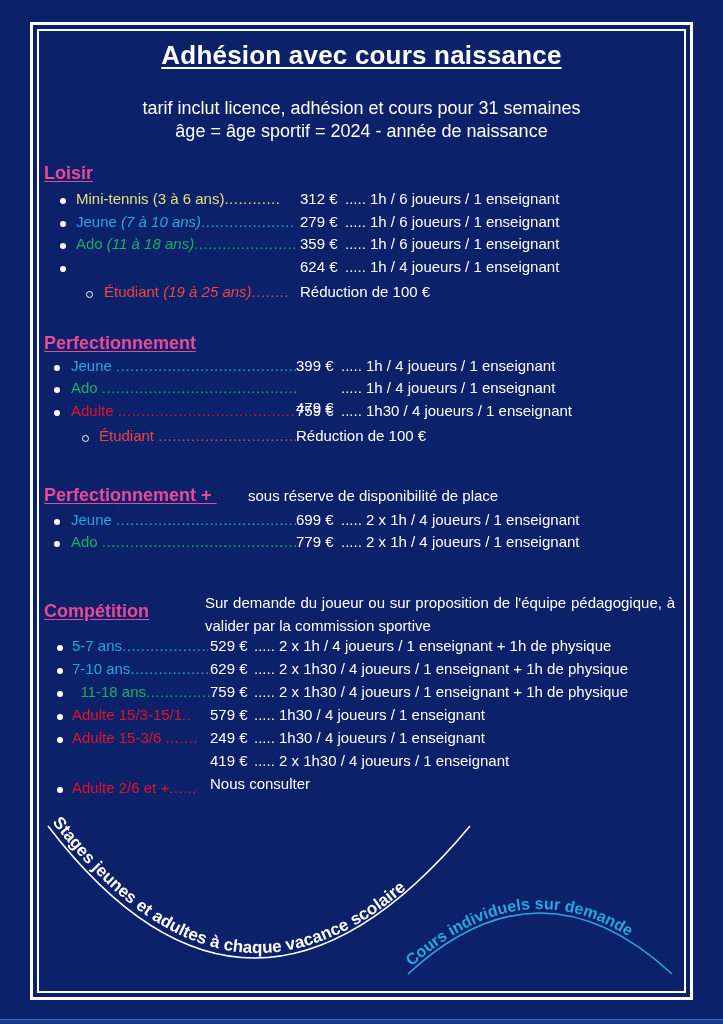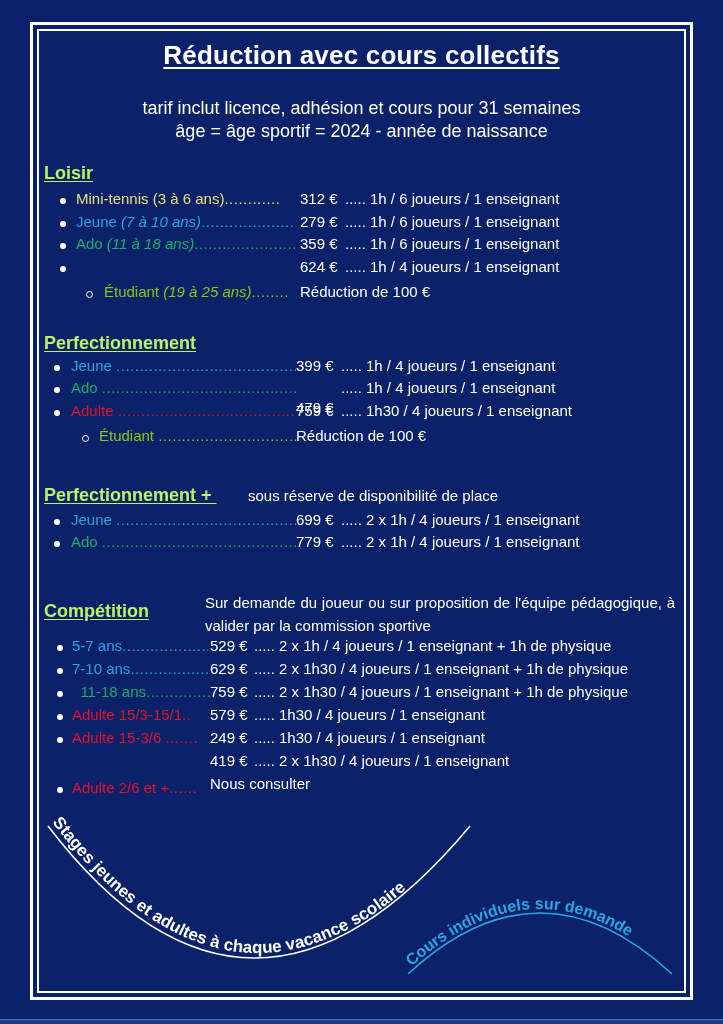--- a/index.html
+++ b/index.html
@@ -28,54 +28,54 @@
     font-size: 26px; font-weight: bold; text-decoration: underline;
     text-underline-offset: 3px; letter-spacing: 0.2px;
   }
   .subtitle {
     position: absolute; left: 0; width: 723px; text-align: center; font-size: 18px;
   }
   .sub1 { top: 98px; }
   .sub2 { top: 121px; }
 
   .section-heading {
-    position: absolute; left: 44px; color: #bef264; font-weight: bold; font-size: 18px;
+    position: absolute; left: 44px; color: #ec4899; font-weight: bold; font-size: 18px;
     text-decoration: underline; text-underline-offset: 2px;
   }
   .section-note { position: absolute; font-size: 15px; }
 
   .row { position: absolute; left: 0; width: 723px; height: 22px; font-size: 15px; white-space: nowrap; }
   .bullet { position: absolute; width: 6px; height: 6px; border-radius: 50%; background: #ffffff; top: 8px; }
   .bullet.sub { width: 5px; height: 5px; background: transparent; border: 1.5px solid #ffffff; }
   .label { position: absolute; top: 0; overflow: hidden; white-space: nowrap; }
   .label .dots { letter-spacing: 0.5px; }
   .value { position: absolute; top: 0; color: #ffffff; }
   .value-detail { position: absolute; top: 0; color: #ffffff; }
   em { font-style: italic; }
 
   .c-yellow { color: #e6e07a; }
   .c-cyan { color: #2aa6e0; }
   .c-green { color: #1cae68; }
   .c-red { color: #e3132c; }
-  .c-orange { color: #84cc16; }
+  .c-orange { color: #ef4444; }
 
   .compet-note {
     position: absolute; left: 205px; top: 591px; width: 470px; font-size: 15px;
     text-align: justify; line-height: 23px;
   }
   .curve-svg { position: absolute; left: 0; top: 0; width: 723px; height: 1024px; pointer-events: none; }
 </style>
 </head>
 <body>
 
 <div class="frame-outer"></div>
 <div class="frame-inner"></div>
 <div class="bottom-strip"></div>
 
-<div class="title">Réduction avec cours collectifs</div>
+<div class="title">Adhésion avec cours naissance</div>
 <div class="subtitle sub1">tarif inclut licence, adhésion et cours pour 31 semaines</div>
 <div class="subtitle sub2">âge = âge sportif = 2024 - année de naissance</div>
 
 <div class="section-heading" style="top:163px;">Loisir</div>
 
 <div class="row" style="top:190px;">
   <span class="bullet" style="left:60px;"></span>
   <span class="label c-yellow" style="left:76px;width:220px;"><span>Mini-tennis (3 à 6 ans)</span><span class="dots">............</span></span>
   <span class="value" style="left:300px;">312 €</span>
   <span class="value-detail" style="left:345px;">..... 1h / 6 joueurs / 1 enseignant</span>

